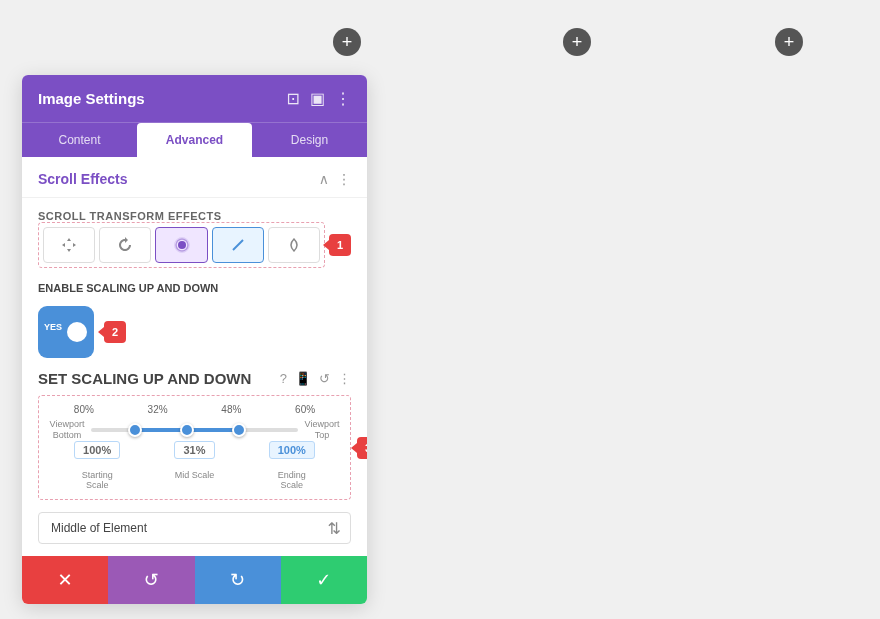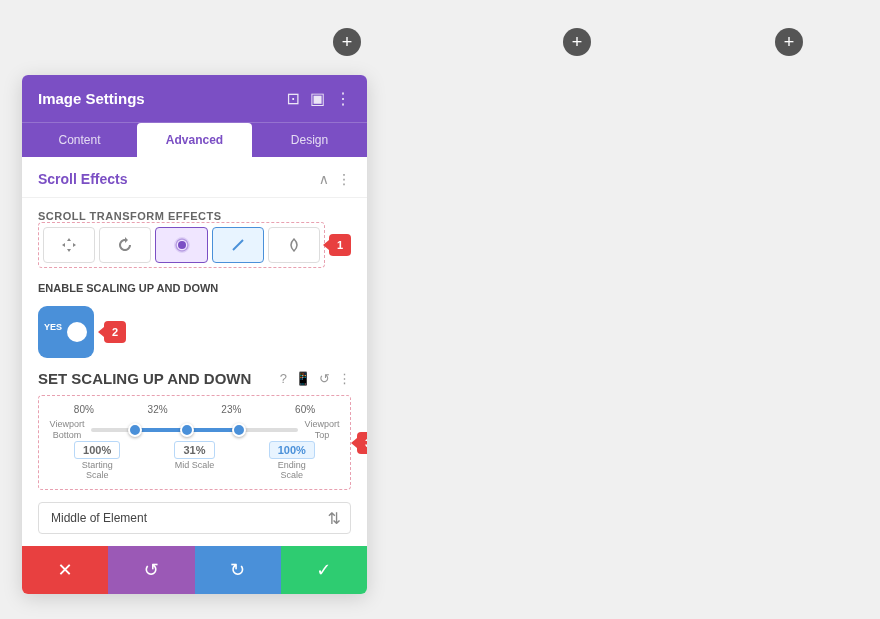--- a/index.html
+++ b/index.html
@@ -332,21 +332,21 @@
     
     .scale-values {
       display: flex;
       justify-content: space-around;
     }
     .scale-value-col {
       text-align: center;
       display: flex;
       flex-direction: column;
       align-items: center;
-      gap: 1px;
+      gap: 11px;
     }
     .scale-value-box {
       background: #e8f4ff;
       border: 1px solid #b8d8f8;
       border-radius: 3px;
       padding: 2px 8px;
       font-size: 11px;
       color: #4a90d9;
       font-weight: 600;
     }
@@ -555,21 +555,21 @@
           <span class="scaling-icon">⋮</span>
         </div>
       </div>
 
       <div style="position:relative; margin-bottom:12px;">
         <div class="slider-container">
 
           <div class="slider-percentages">
             <span>80%</span>
             <span>32%</span>
-            <span>23%</span>
+            <span>48%</span>
             <span>60%</span>
           </div>
 
           <div class="slider-track-row">
             <div class="viewport-label" style="font-size:9px; color:#888; text-align:center; line-height:1.2;">Viewport<br>Bottom</div>
             <div class="slider-track">
               <div class="slider-fill"></div>
               <div class="slider-thumb start"></div>
               <div class="slider-thumb mid"></div>
               <div class="slider-thumb end"></div>

